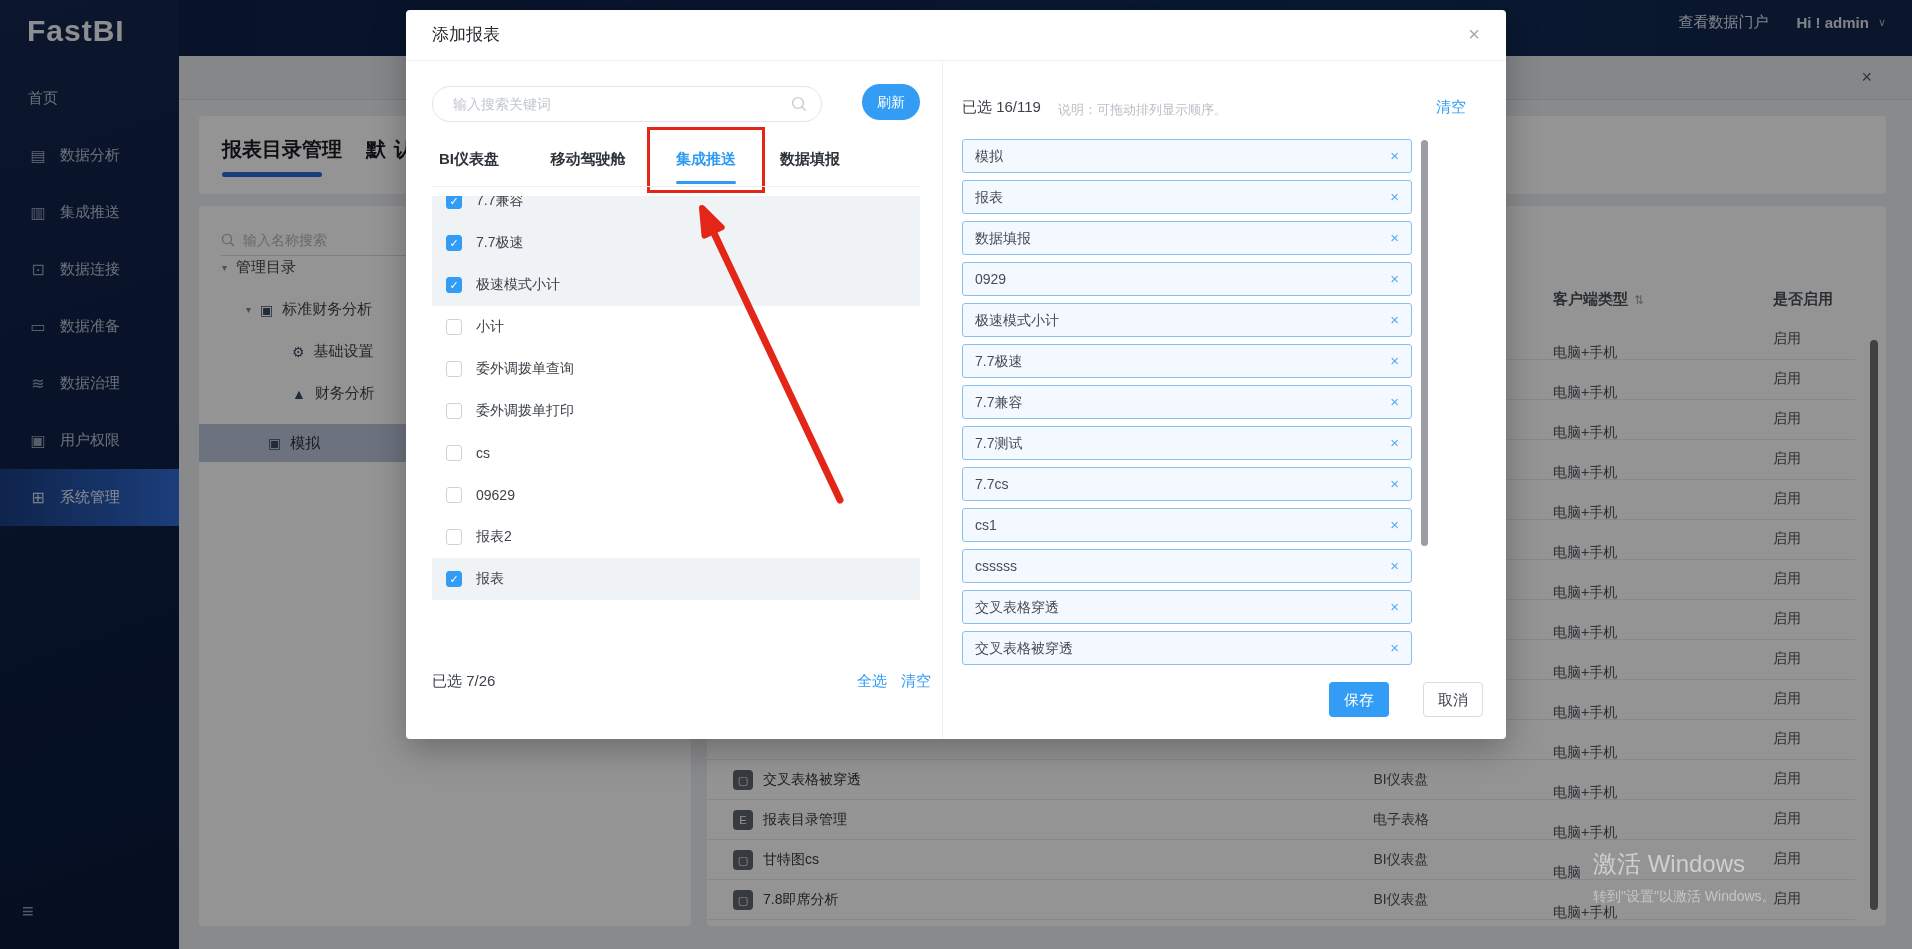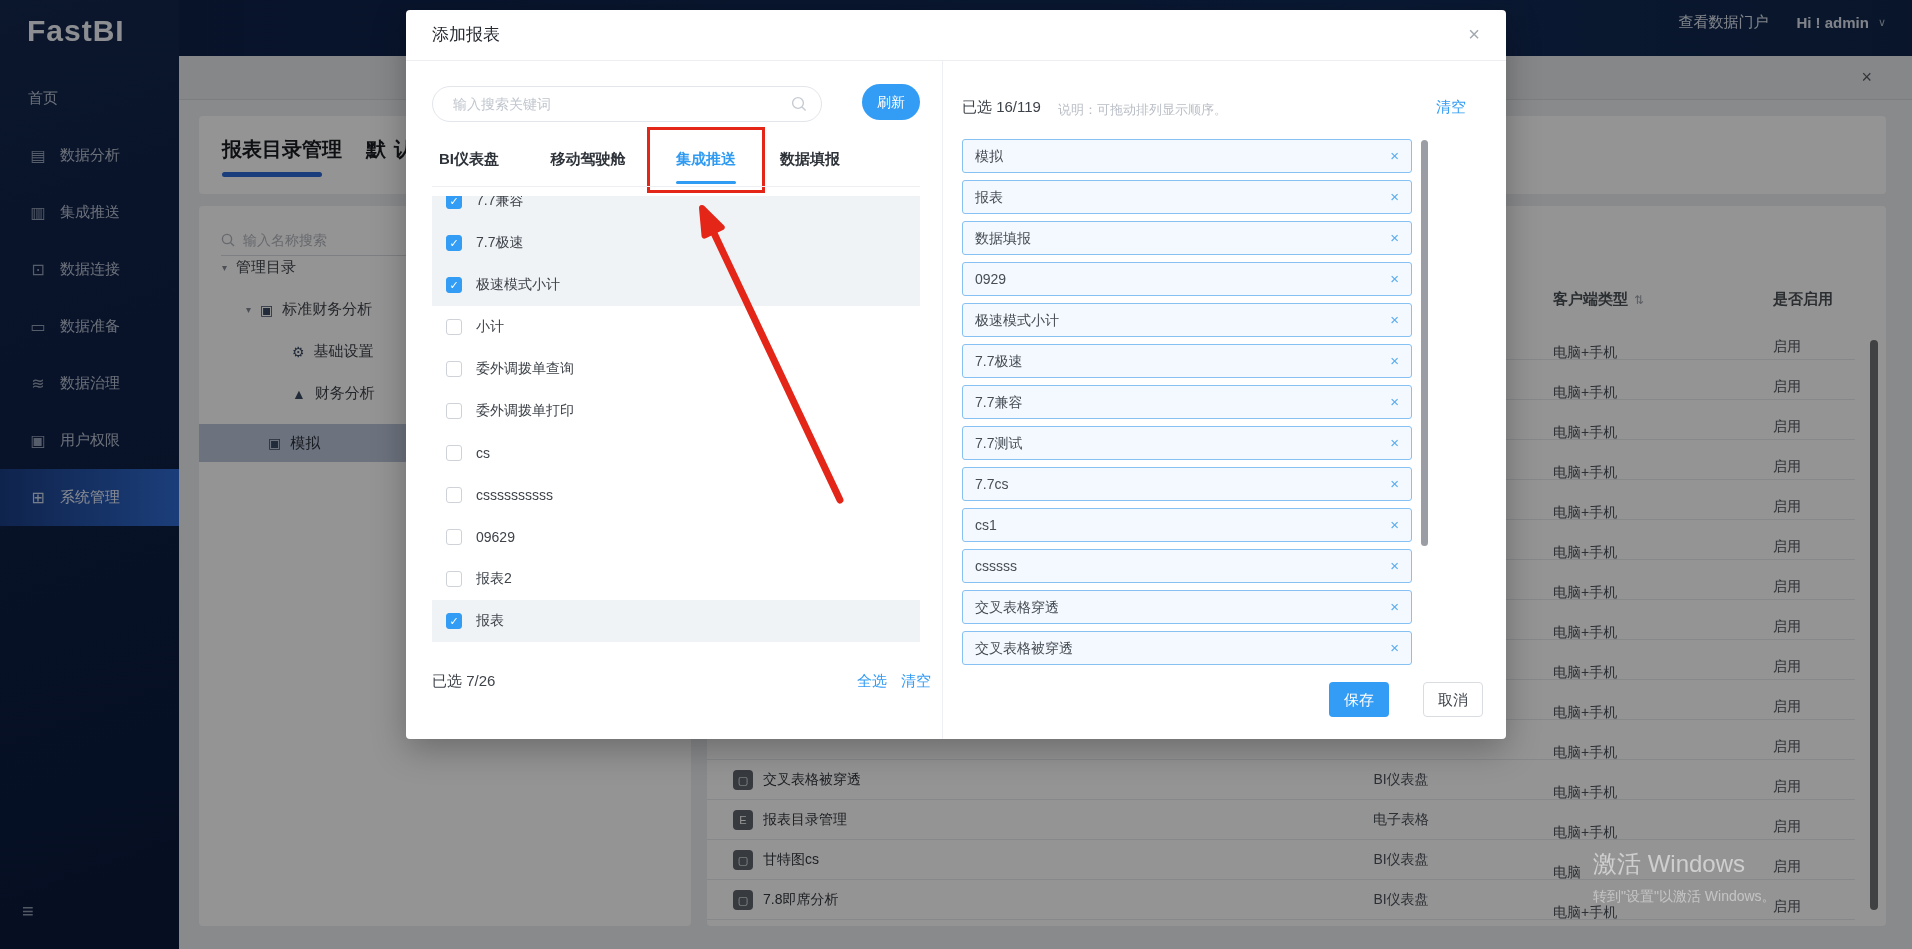--- a/index.html
+++ b/index.html
@@ -39,21 +39,21 @@
 .node .arr{font-size:10px;color:#858b94}
 .node .nic{font-size:14px;color:#3c4a63}
 .node.sel{left:0;width:492px;height:38px;background:#bac5da;padding-left:69px;color:#2c313a}
 
 .table-card{position:absolute;left:528px;top:150px;width:1179px;height:720px;background:#fff;border-radius:4px}
 .t-head{position:absolute;top:84px;left:0;width:100%;height:30px;font-size:15px;font-weight:bold;color:#4b5157}
 .t-head .hc{position:absolute;left:846px}.t-head .he{position:absolute;left:1066px}
 .t-head .sort{font-size:12px;color:#9aa0a8;margin-left:6px;font-weight:normal}
 .t-rows{position:absolute;top:114px;left:0;width:1148px}
 .t-row{position:relative;height:40px;border-bottom:1px solid #e9ebee;font-size:14px;color:#4d535b}
-.t-row .c{position:absolute;left:846px;top:24px}.t-row .e{position:absolute;left:1066px;top:18px}
+.t-row .c{position:absolute;left:846px;top:24px}.t-row .e{position:absolute;left:1066px;top:10px}
 .t-row .badge{position:absolute;left:26px;top:10px;width:20px;height:20px;border-radius:4px;background:#5f646c;color:#fff;
   font-size:11px;display:flex;align-items:center;justify-content:center}
 .t-row .nm{position:absolute;left:56px;top:11px;color:#33383e}
 .t-row .tp{position:absolute;left:629px;top:11px;width:130px;text-align:center}
 .t-scroll{position:absolute;left:1163px;top:134px;width:8px;height:570px;border-radius:4px;background:#6e7073}
 
 .overlay{position:absolute;inset:0;background:rgba(0,0,0,0.42);z-index:5}
 .watermark{position:absolute;left:1593px;top:848px;z-index:6;color:rgba(255,255,255,0.55)}
 .watermark .w1{font-size:24px}
 .watermark .w2{font-size:14px;margin-top:8px;color:rgba(255,255,255,0.45)}
@@ -349,24 +349,20 @@
         <div class="m-row">
         <span class="cb"></span>
         <span>委外调拨单打印</span>
       </div>
         <div class="m-row">
         <span class="cb"></span>
         <span>cs</span>
       </div>
         <div class="m-row">
         <span class="cb"></span>
-        <span>cssssssssss</span>
-      </div>
-        <div class="m-row">
-        <span class="cb"></span>
         <span>09629</span>
       </div>
         <div class="m-row">
         <span class="cb"></span>
         <span>报表2</span>
       </div>
         <div class="m-row checked">
         <span class="cb"></span>
         <span>报表</span>
       </div>

